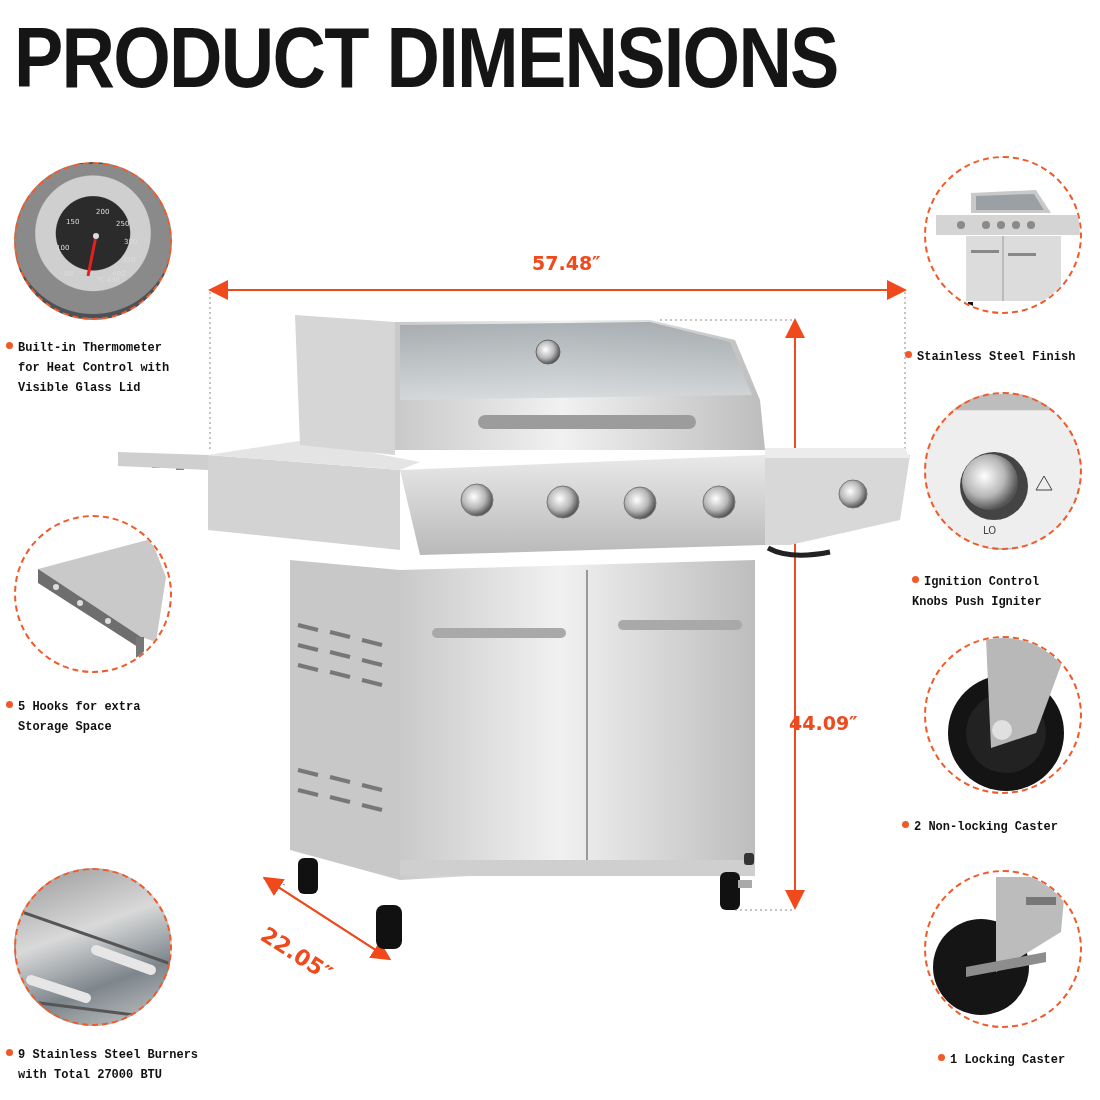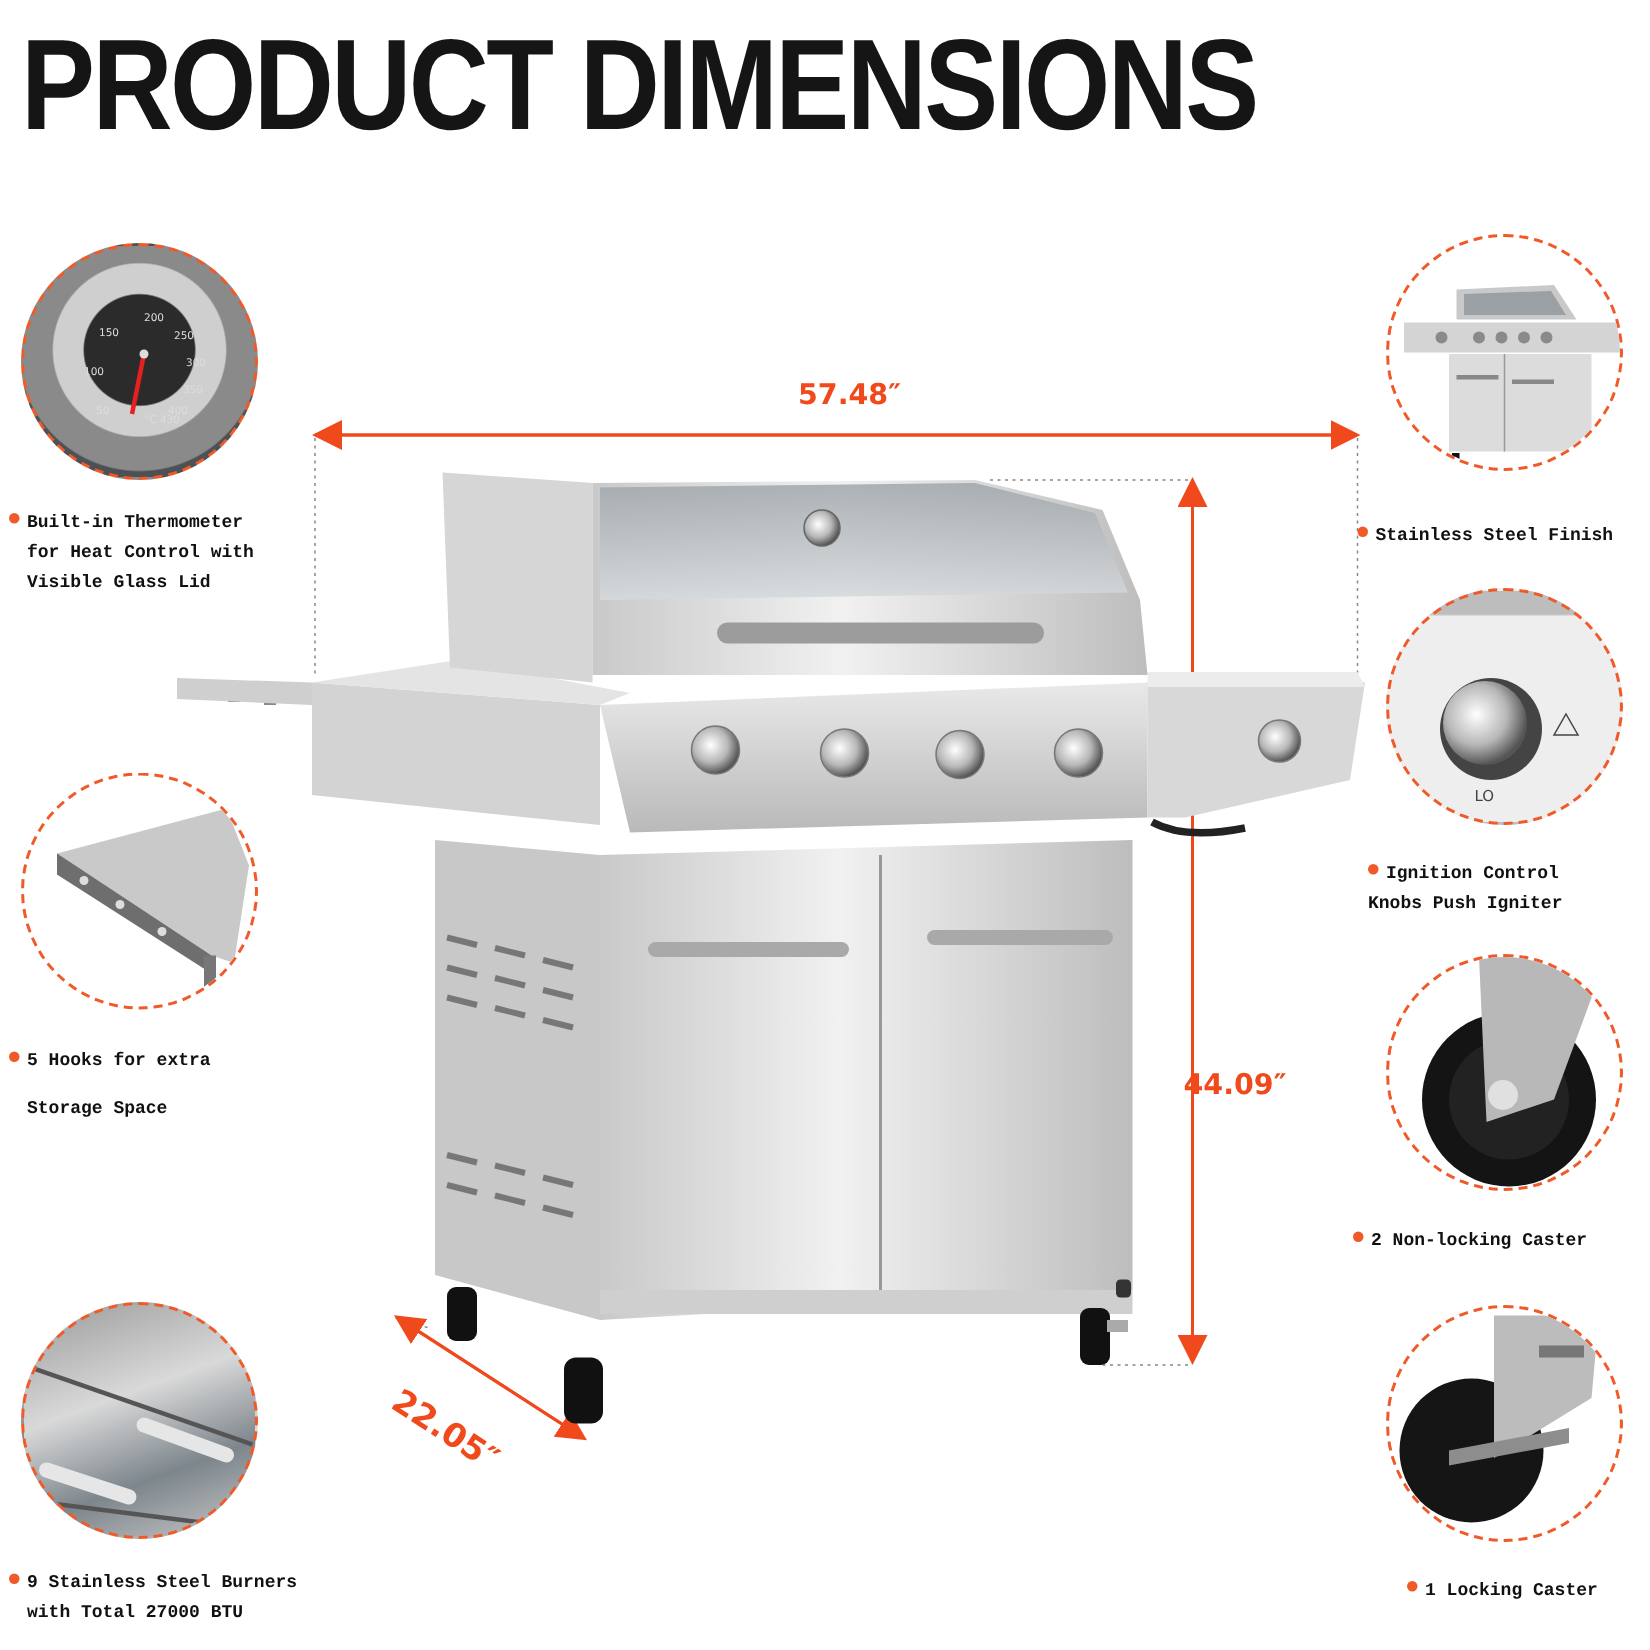--- a/index.html
+++ b/index.html
@@ -166,21 +166,21 @@
   </svg>
 </div>
 
 <div class="caption" style="left:6px; top:338px;">
   <div><span class="dot"></span><span>Built-in Thermometer</span></div>
   <div style="padding-left:12px;">for Heat Control with</div>
   <div style="padding-left:12px;">Visible Glass Lid</div>
 </div>
 <div class="caption" style="left:6px; top:697px;">
   <div><span class="dot"></span><span>5 Hooks for extra</span></div>
-  <div style="padding-left:12px;margin-top:12px;">Storage Space</div>
+  <div style="padding-left:12px;">Storage Space</div>
 </div>
 <div class="caption" style="left:6px; top:1045px;">
   <div><span class="dot"></span><span>9 Stainless Steel Burners</span></div>
   <div style="padding-left:12px;">with Total 27000 BTU</div>
 </div>
 
 <div class="circle" style="left:924px; top:156px; background:#fff;">
   <svg width="158" height="158" viewBox="0 0 158 158">
     <polygon points="45,35 110,32 125,55 45,55" fill="#c9c9c9"></polygon>
     <polygon points="50,38 108,36 118,52 50,52" fill="#9aa0a4"></polygon>

